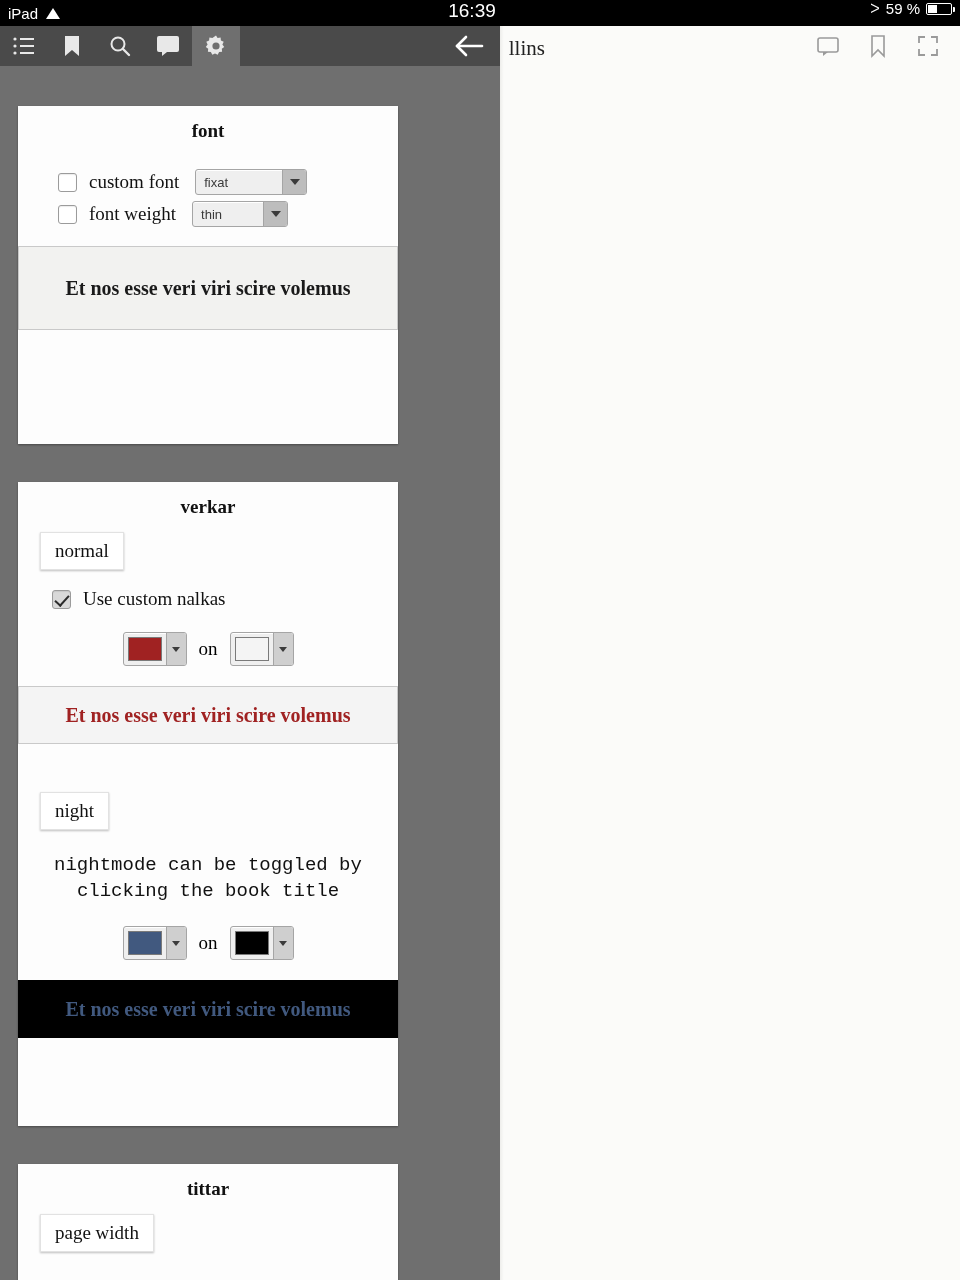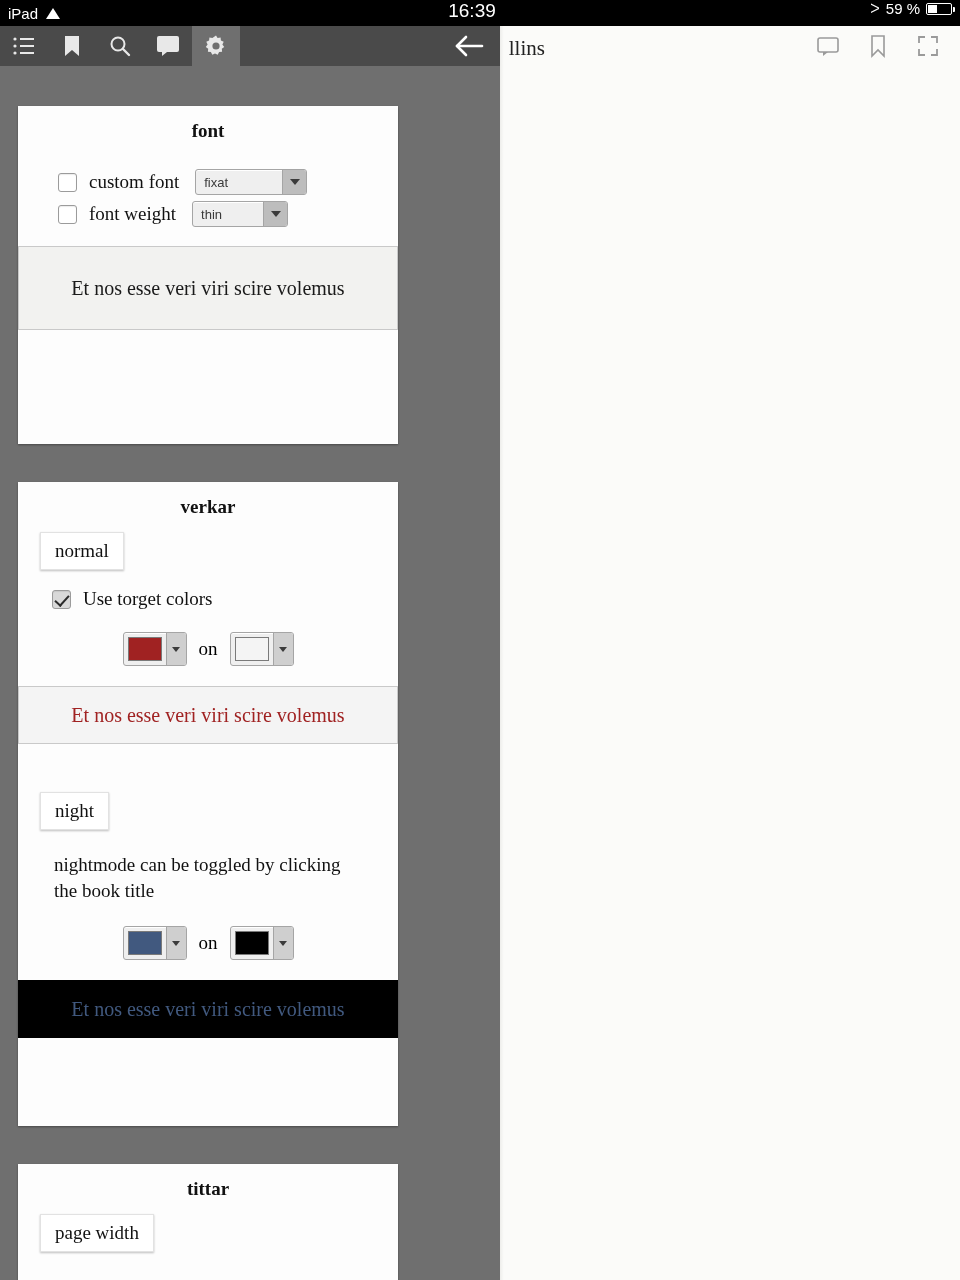--- a/index.html
+++ b/index.html
@@ -157,21 +157,21 @@
     font-size: 13px; color: #9a9a9a;
     display: flex; align-items: center; justify-content: center;
   }
   .unit { margin-left: 10px; font-family: "Liberation Serif", serif; font-size: 19px; }
 
   .preview {
     margin: 16px auto 0; width: 380px; min-height: 84px;
     border: 1px solid #c9c9c9; background: #f2f2f0;
     display: flex; align-items: center; justify-content: center; text-align: center;
     font-family: "Liberation Serif", serif; font-size: 20px; color: #1a1a1a;
-    padding: 10px 14px; line-height: 28px;
+    padding: 10px 14px; line-height: 28px; font-weight: bold;
   }
 
   
   #card-colors { top: 456px; height: 644px; }
   .tag {
     display: inline-block; margin: 14px 0 0 22px;
     padding: 7px 14px; background: #fff;
     border: 1px solid #e2e2e2;
     box-shadow: 0 1px 2px rgba(0,0,0,.25);
     font-family: "Liberation Serif", serif; font-size: 19px; color: #111;
@@ -188,21 +188,21 @@
     position: absolute; right: 0; top: 0; bottom: 0; width: 20px;
     background: #cfcfcf; border-left: 1px solid #a5a5a5; border-radius: 0 2px 2px 0;
     display: flex; align-items: center; justify-content: center;
   }
   .swatch .arrow i {
     width: 0; height: 0; border-left: 4px solid transparent;
     border-right: 4px solid transparent; border-top: 5px solid #3b3b3b; display: block;
   }
   .on-lbl { margin: 0 12px; font-family: "Liberation Serif", serif; font-size: 19px; }
   .note {
-    text-align: left; font-family: Liberation Serif, serif;
+    text-align: center; font-family: Liberation Mono, monospace;
     font-size: 19px; color: #111; line-height: 26px;
     padding: 22px 36px 0;
   }
 
   
   #card-display { top: 1138px; height: 220px; }
 </style>
 </head>
 <body>
 
@@ -341,21 +341,21 @@
     <div class="preview">Et nos esse veri viri scire volemus</div>
   </div>
 
   <div class="card" id="card-colors">
     <div class="card-title">verkar</div>
 
     <div class="tag">normal</div>
 
     <div class="crow">
       <span class="cb checked"></span>
-      <span class="row-label">Use torget colors</span>
+      <span class="row-label">Use custom nalkas</span>
     </div>
 
     <div class="swatchrow">
       <span class="swatch">
         <span class="chip" id="chip-normal-fg" style="background: rgb(160, 34, 34);"></span>
         <span class="arrow">
             <i></i>
           </span>
       </span>
       <span class="on-lbl">on</span>

